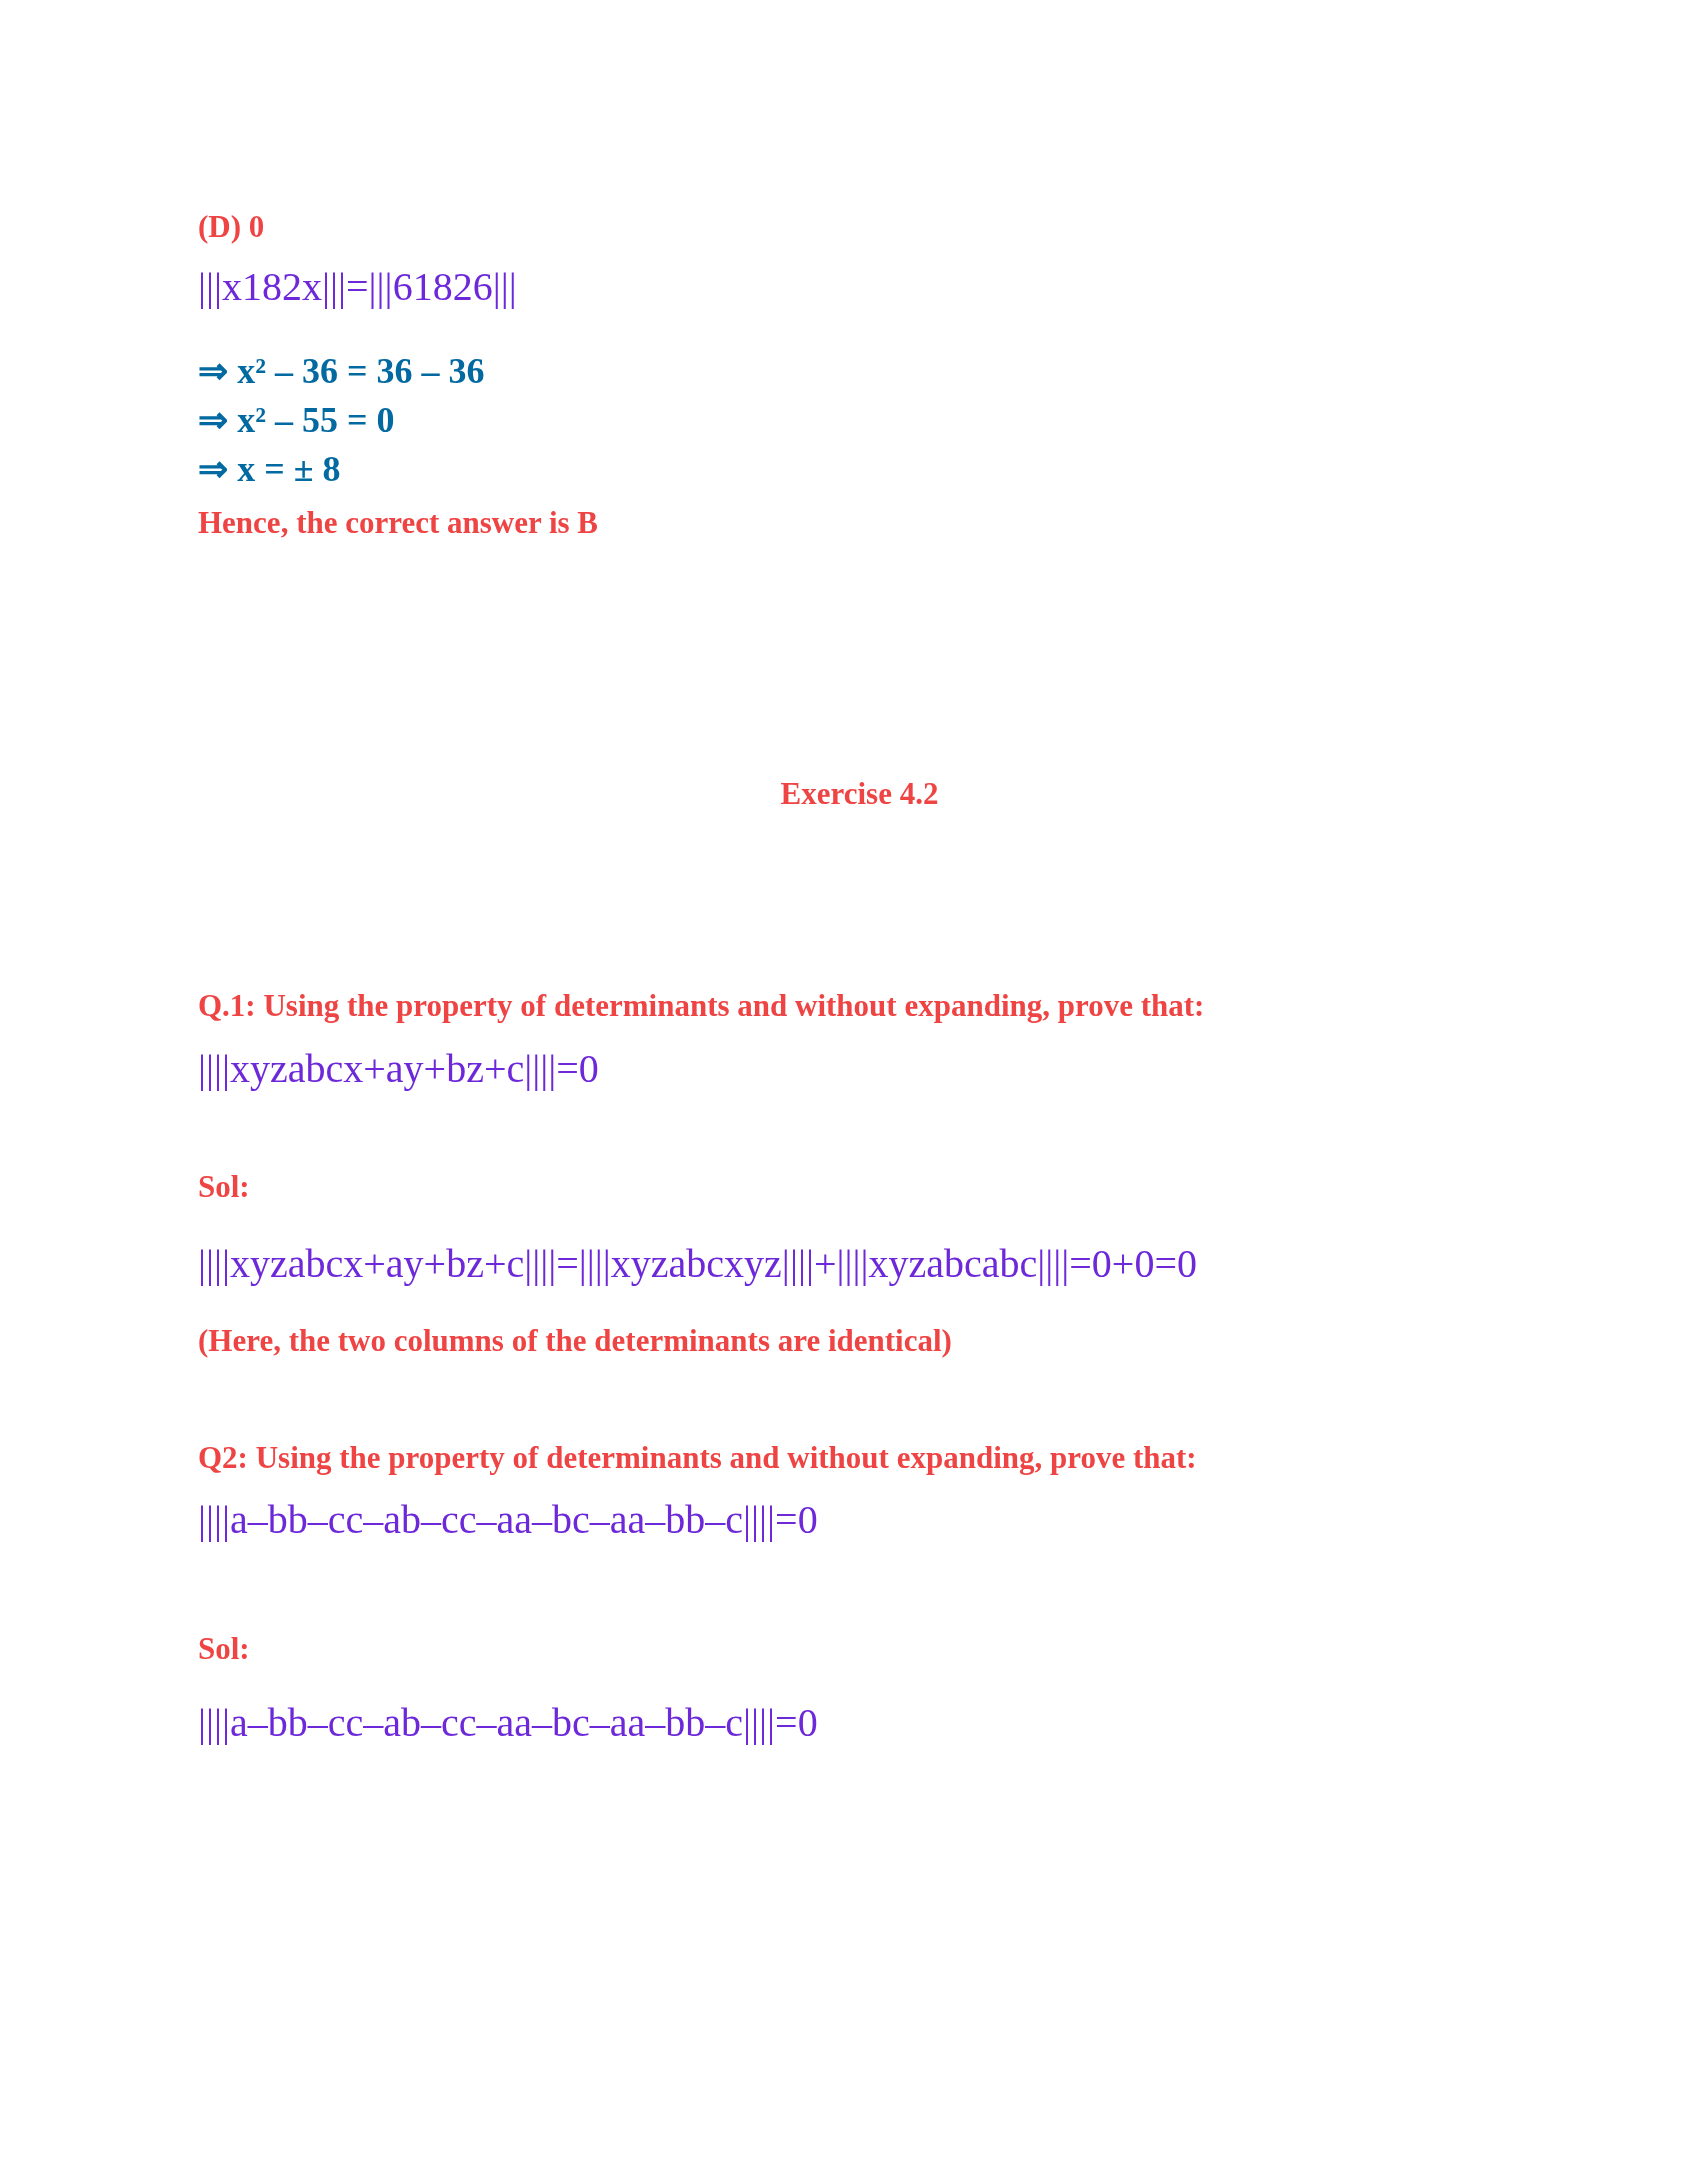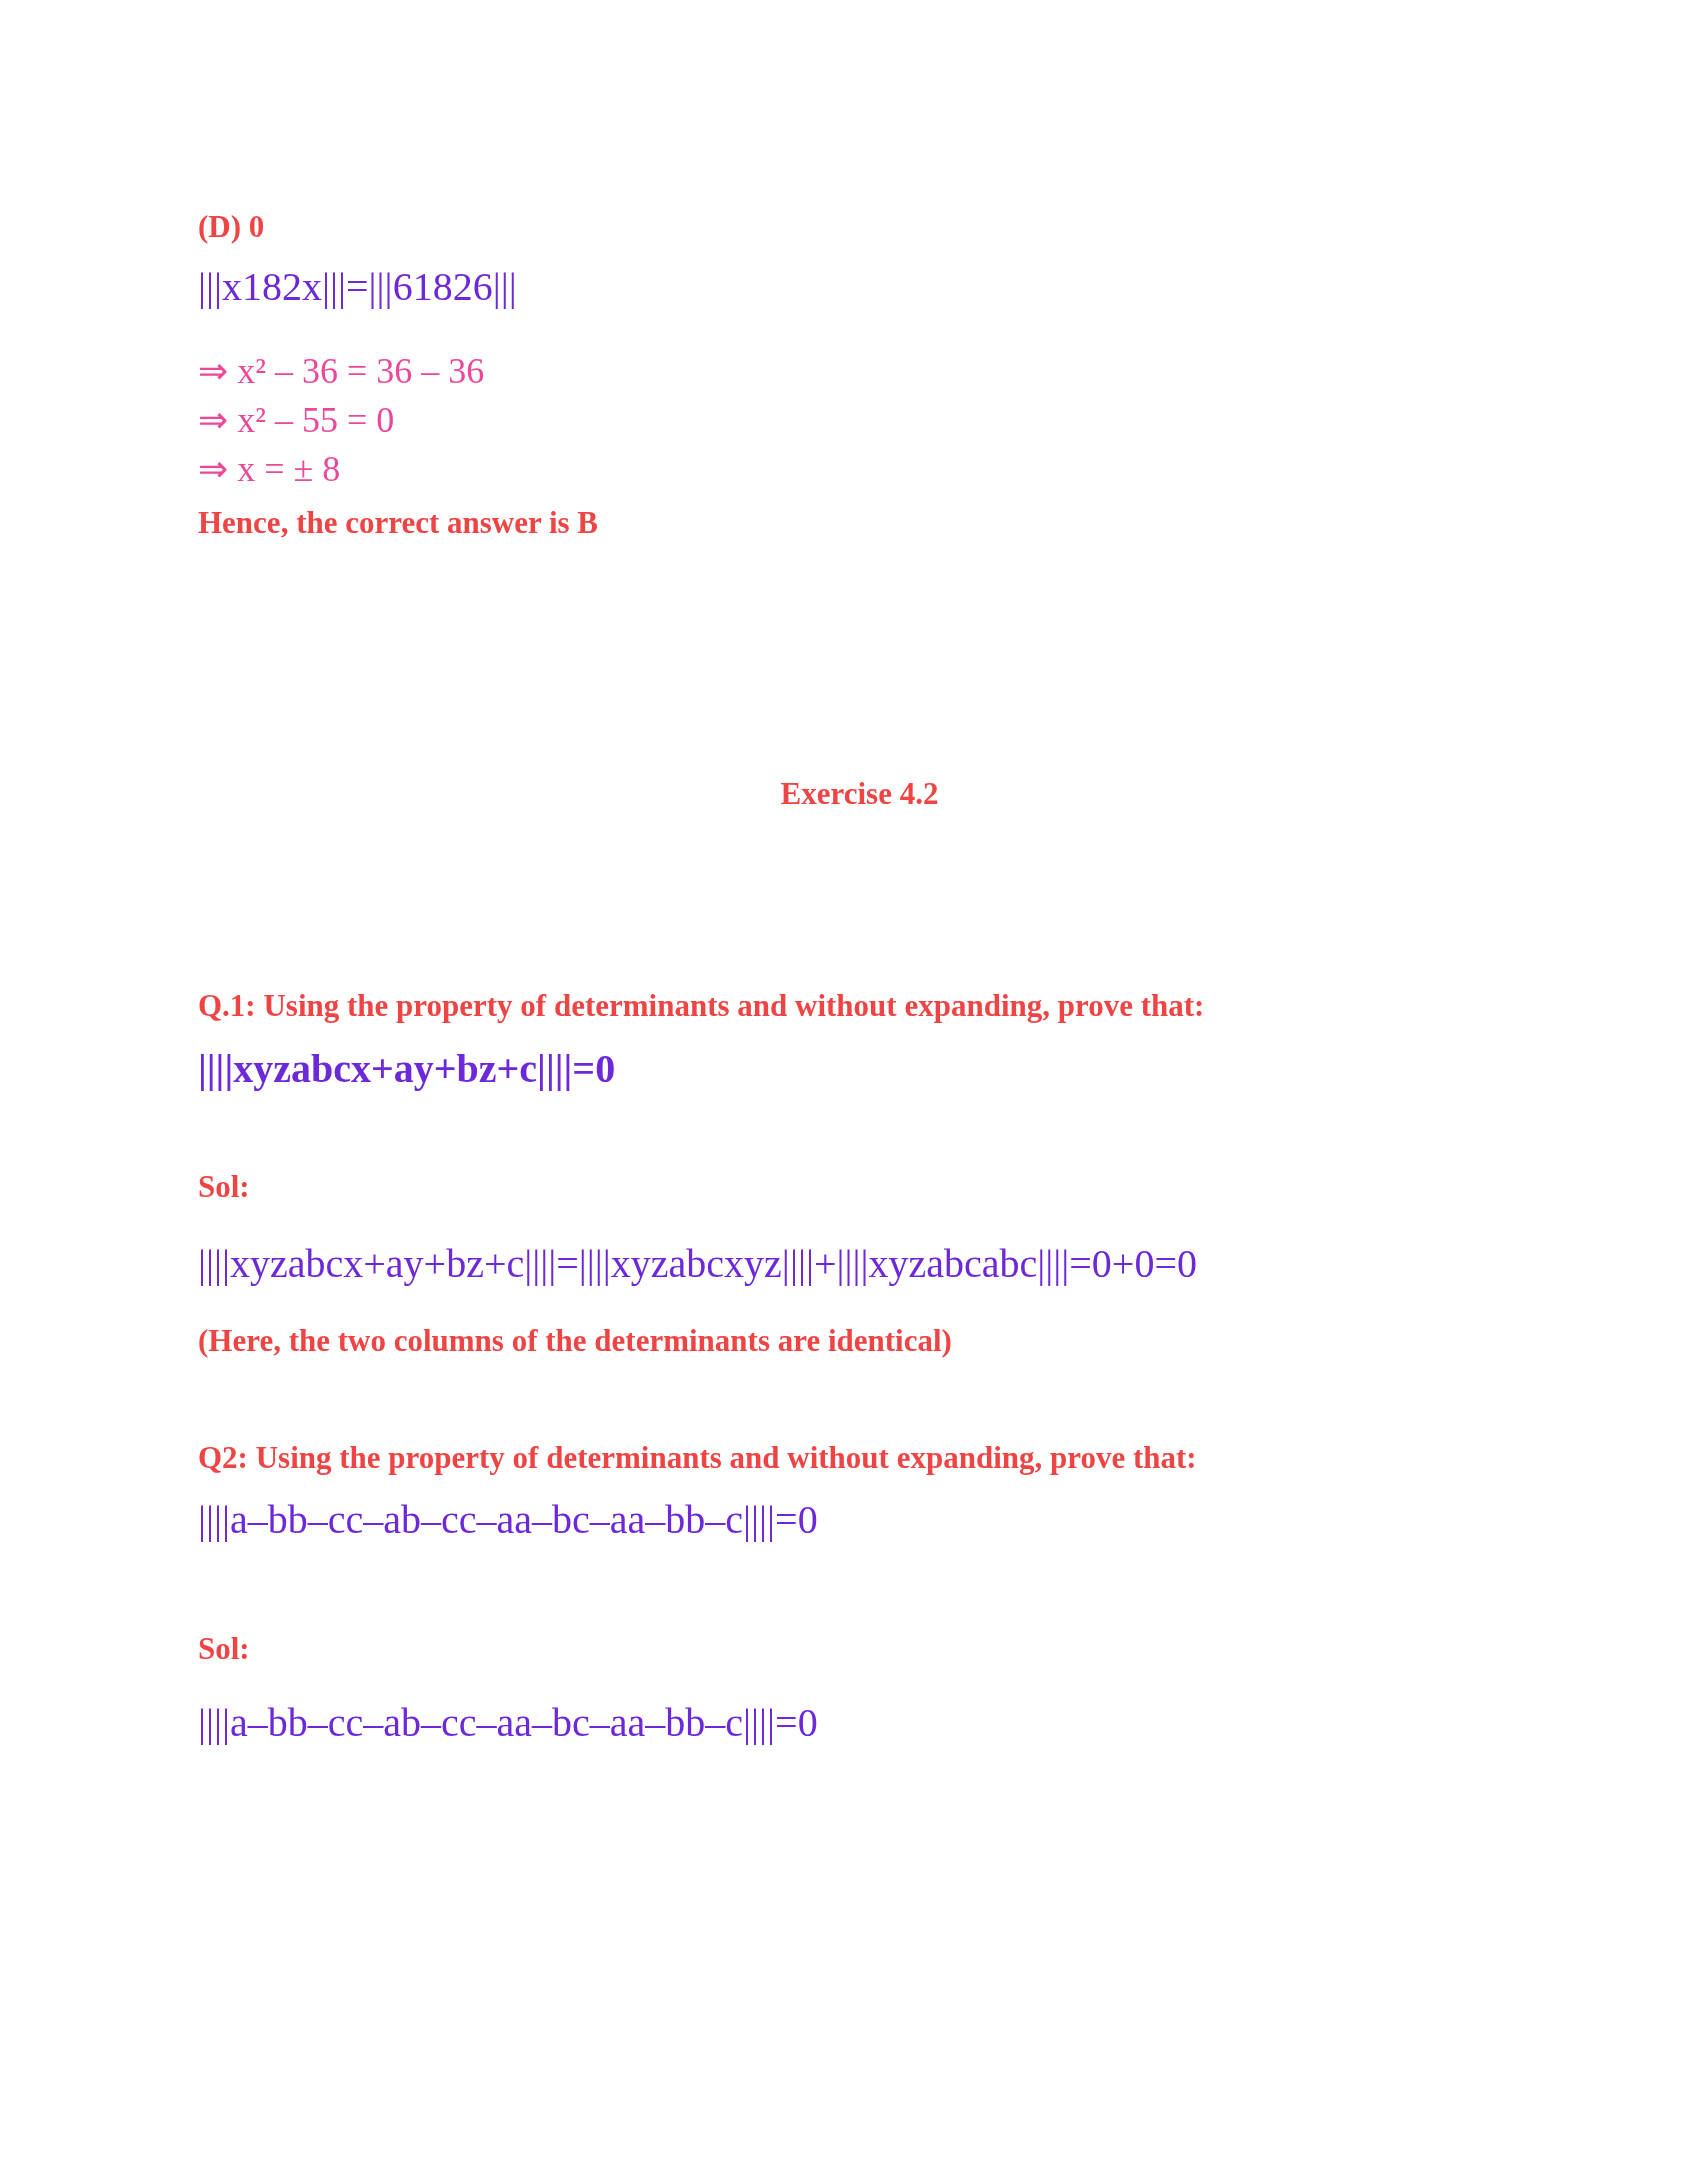--- a/index.html
+++ b/index.html
@@ -33,31 +33,31 @@
   }
   .math {
     font-size: 40px;
     line-height: 50px;
     font-weight: 400;
     color: #6d28d9;
   }
   .arrowline {
     font-size: 36px;
     line-height: 49px;
-    font-weight: 400;
-    color: #ec4899;
+    font-weight: 700;
+    color: #0369a1;
   }
   .mt-first   { margin-top: 208px; }
   .mt-ans     { margin-top: 107px; }
   .mt-eq1     { margin-top: 16px; }
   .mt-steps   { margin-top: 35px; }
   .mt-concl   { margin-top: 10px; }
   .mt-title   { margin-top: 233px; }
   .mt-q1      { margin-top: 174px; }
-  .mt-q1stmt  { margin-top: 19px; font-weight: bold; }
+  .mt-q1stmt  { margin-top: 19px; }
   .mt-sol1    { margin-top: 74px; }
   .mt-sol1eq  { margin-top: 33px; }
   .mt-note    { margin-top: 33px; }
   .mt-q2      { margin-top: 79px; }
   .mt-q2stmt  { margin-top: 18px; }
   .mt-sol2    { margin-top: 85px; }
   .mt-sol2eq  { margin-top: 30px; }
   .exercise-title {
     text-align: center;
     margin-left: 0;

